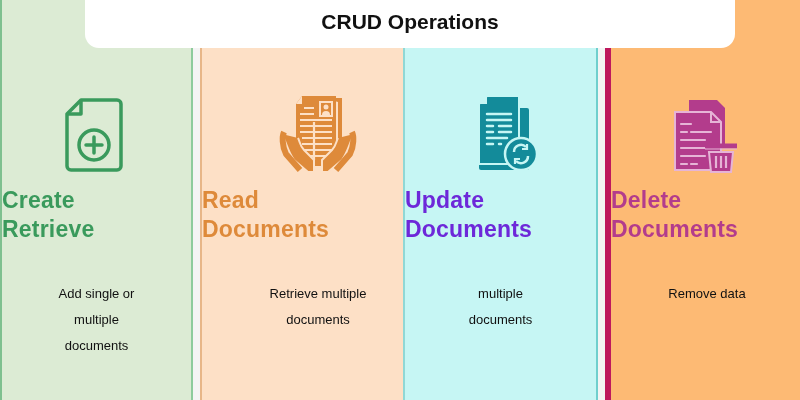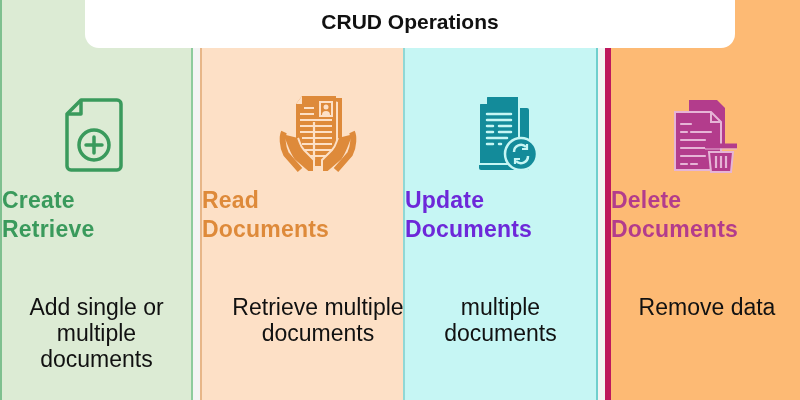--- a/index.html
+++ b/index.html
@@ -1,20 +1,20 @@
 <!DOCTYPE html>
 <html><head>
 <meta charset="utf-8">
 <style>
   html, body { margin:0; padding:0; }
   body { width:800px; height:400px; position:relative; overflow:hidden; background:#f4f4f4; font-family:"Liberation Sans", sans-serif; }
   .col { position:absolute; top:0; height:400px; box-sizing:border-box; }
   .col .icon { position:absolute; left:50%; transform:translateX(-50%); top:94px; width:80px; height:80px; }
   .col .title { position:absolute; left:0; right:0; top:186px; font-weight:bold; font-size:23px; line-height:29px; letter-spacing:0.2px; }
-  .col .desc { position:absolute; left:0; right:0; top:294px; text-align:center; font-size:23px; line-height:26px; color:#111; padding:0 6px; }
+  .col .desc { position:absolute; left:0; right:0; top:281px; text-align:center; font-size:13px; line-height:26px; color:#111; padding:0 6px; }
   #c0 { left:0; width:193px; background:#dcebd4; border-left:2px solid #7fc08f; border-right:2px solid #8ecb9c; }
   #c1 { left:200px; width:236px; background:#fde0c6; border-left:2px solid #e7b688; border-right:2px solid #e5ad7a; }
   #c2 { left:403px; width:195px; background:#c6f6f4; border-left:2px solid #8fd8d6; border-right:2px solid #6fcfcd; }
   #c3 { left:605px; width:198px; background:#fdba74; border-left:6px solid #be185d; }
   .header { position:absolute; left:85px; top:-10px; width:650px; height:58px; background:#fff; border-radius:0 0 14px 14px; text-align:center; }
   .header span { position:absolute; left:0; right:0; top:20px; font-size:21px; font-weight:bold; color:#111; }
 </style>
 </head>
 <body>
 

